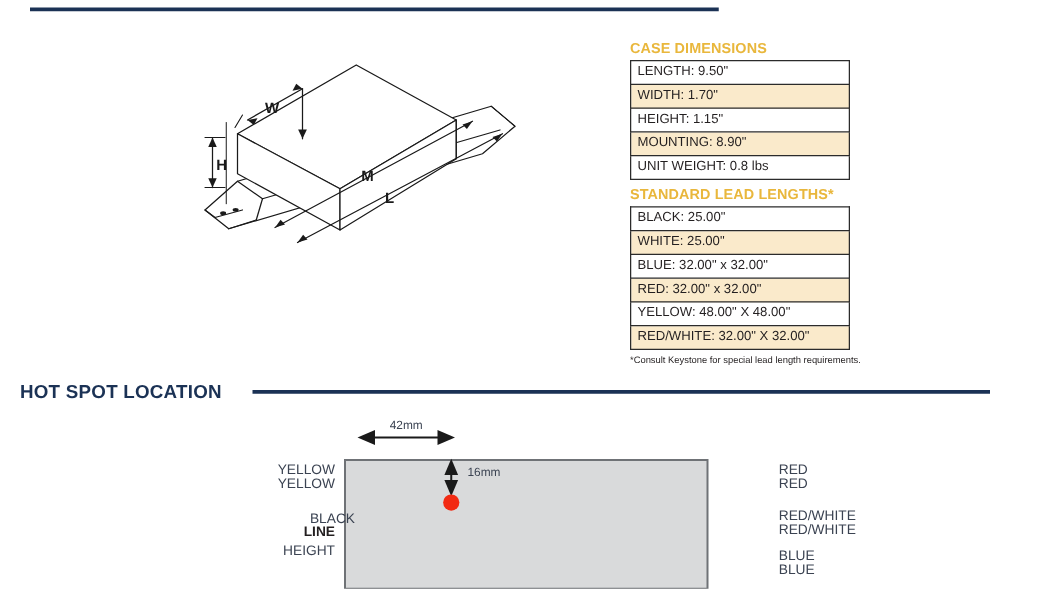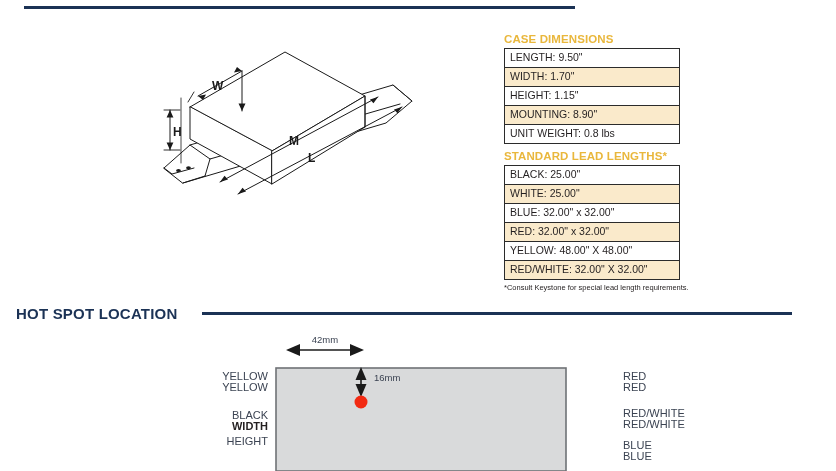--- a/index.html
+++ b/index.html
@@ -234,22 +234,22 @@
     <line x1="361" y1="42" x2="361" y2="62" stroke="#1a1a1a" stroke-width="1.6"></line>
     <polygon points="361,37 355.5,50 366.5,50" fill="#1a1a1a"></polygon>
     <polygon points="361,67 355.5,54 366.5,54" fill="#1a1a1a"></polygon>
     <text id="hs-dim-v" x="374" y="51" font-family="Liberation Sans, sans-serif" font-size="9.5" fill="#3b4352">16mm</text>
 
     <circle id="hs-dot" cx="361" cy="72" r="6.5" fill="#f22a12"></circle>
   </svg>
 
   <div class="lead-label lead-left" style="left:150px; top:41px; width:118px;">YELLOW</div>
   <div class="lead-label lead-left" style="left:150px; top:52px; width:118px;">YELLOW</div>
-  <div class="lead-label lead-left" style="left:150px; top:80px; width:118px;">BLACK</div>
-  <div class="lead-label lead-left bold" style="left:150px; top:91px; width:118px;">WIDTH</div>
+  <div class="lead-label lead-left" style="left:166px; top:80px; width:118px;">BLACK</div>
+  <div class="lead-label lead-left bold" style="left:150px; top:91px; width:118px;">LINE</div>
   <div class="lead-label lead-left" style="left:150px; top:106px; width:118px;">HEIGHT</div>
 
   <div class="lead-label lead-right" style="left:575px; top:41px;">RED</div>
   <div class="lead-label lead-right" style="left:575px; top:52px;">RED</div>
   <div class="lead-label lead-right" style="left:575px; top:78px;">RED/WHITE</div>
   <div class="lead-label lead-right" style="left:575px; top:89px;">RED/WHITE</div>
   <div class="lead-label lead-right" style="left:575px; top:110px;">BLUE</div>
   <div class="lead-label lead-right" style="left:575px; top:121px;">BLUE</div>
 </div>
 

